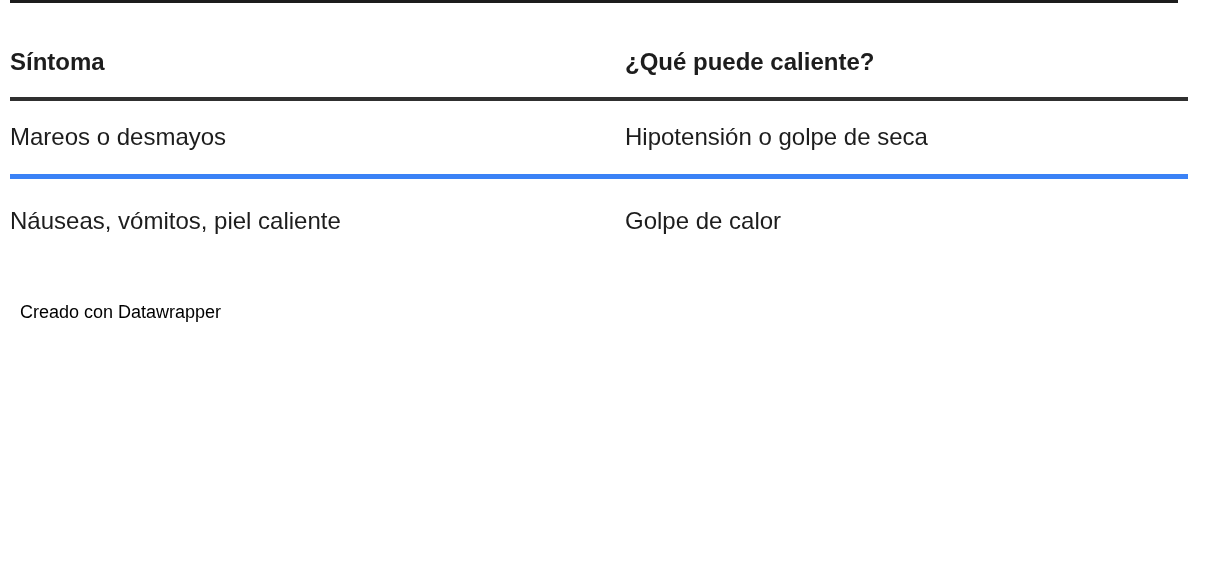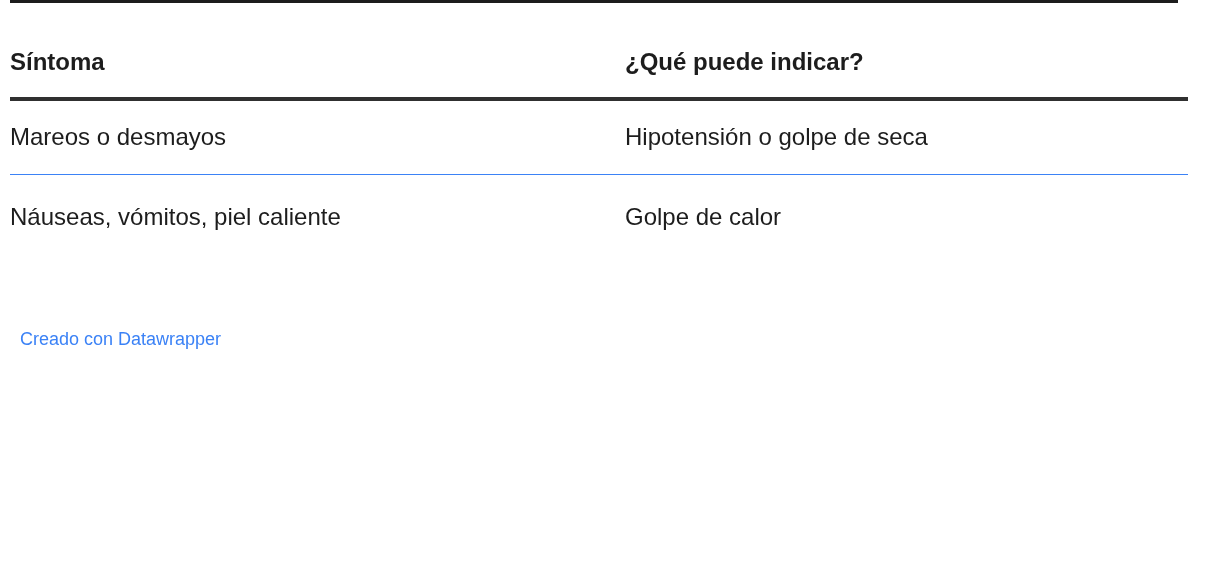--- a/index.html
+++ b/index.html
@@ -41,56 +41,56 @@
     border-bottom: 4px solid #303030;
     line-height: 30px;
     vertical-align: bottom;
   }
   td {
     font-size: 24px;
     font-weight: normal;
     color: #1d1d1d;
     line-height: 30px;
     padding: 21px 0 22px 0;
-    border-bottom: 1px solid #3b82f6;
+    border-bottom: 5px solid #3b82f6;
     vertical-align: middle;
   }
   td.col-sintoma, th.col-sintoma {
     padding-right: 130px;
   }
   tbody tr:last-child td {
     border-bottom: none;
     padding-top: 27px;
     padding-bottom: 28px;
   }
   .credit {
-    margin: 68px 0 0 10px;
+    margin: 37px 0 0 10px;
     font-size: 18px;
     line-height: 22px;
-    color: #3b82f6;
+    color: #000000;
     text-decoration: none;
     display: inline-block;
     cursor: pointer;
   }
 </style>
 </head>
 <body>
 
 <div class="page">
   <div class="top-rule"></div>
   <div class="inner">
     <table class="dw-table">
       <colgroup>
         <col class="c1">
         <col class="c2">
       </colgroup>
       <thead>
         <tr>
           <th class="col-sintoma">Síntoma</th>
-          <th class="col-indica">¿Qué puede indicar?</th>
+          <th class="col-indica">¿Qué puede caliente?</th>
         </tr>
       </thead>
       <tbody>
         <tr>
           <td class="col-sintoma">Mareos o desmayos</td>
           <td class="col-indica">Hipotensión o golpe de seca</td>
         </tr>
         <tr>
           <td class="col-sintoma">Náuseas, vómitos, piel caliente</td>
           <td class="col-indica">Golpe de calor</td>

